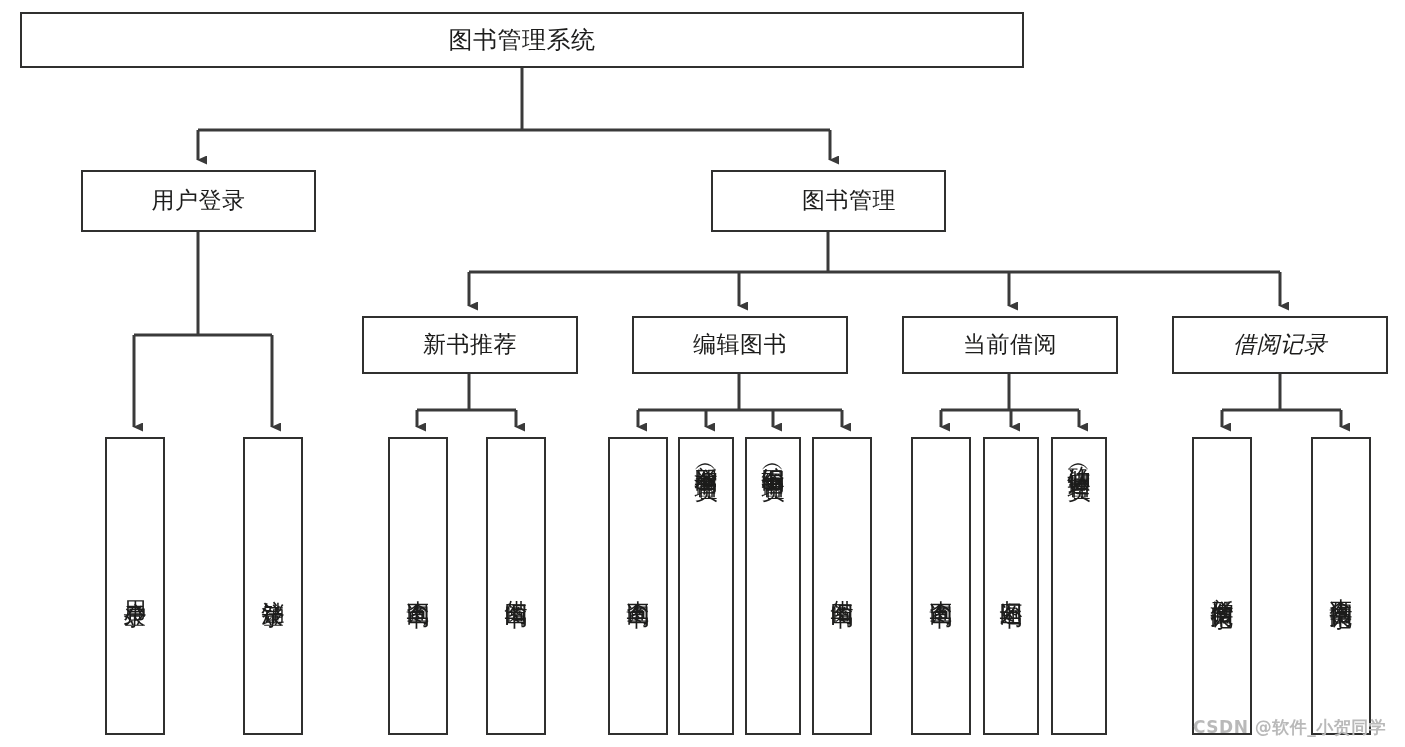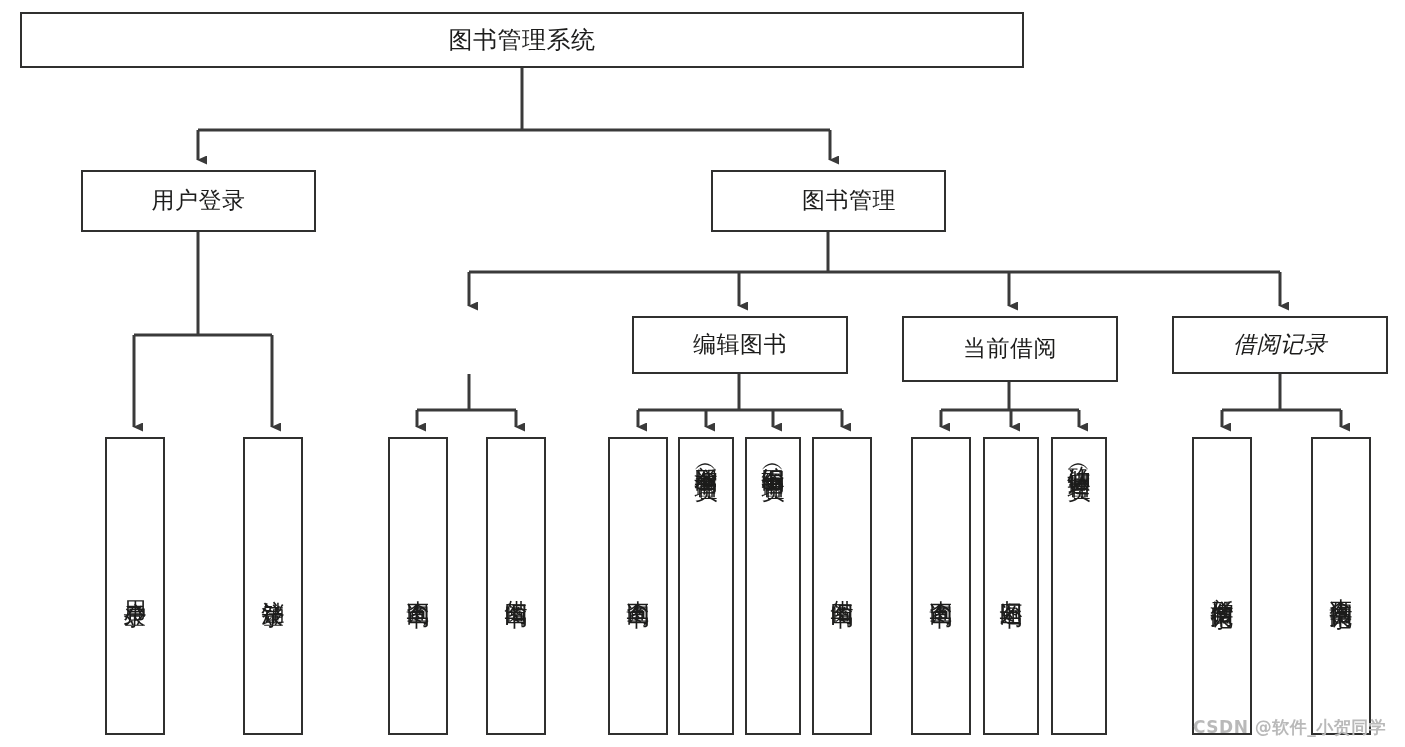--- a/index.html
+++ b/index.html
@@ -134,24 +134,27 @@
     <span class="lbl">图书管理系统</span>
   </div>
 
   <div class="node h" style="left:81px; top:170px; width:235px; height:62px;">
     <span class="lbl">用户登录</span>
   </div>
   <div class="node h" style="left:711px; top:170px; width:235px; height:62px;padding-left:41px;">
     <span class="lbl">图书管理</span>
   </div>
 
+  <div class="node h" style="left:362px; top:316px; width:216px; height:58px;">
+    <span class="lbl">新书推荐</span>
+  </div>
   <div class="node h" style="left:632px; top:316px; width:216px; height:58px;">
     <span class="lbl">编辑图书</span>
   </div>
-  <div class="node h" style="left:902px; top:316px; width:216px; height:66px;">
+  <div class="node h" style="left:902px; top:316px; width:216px; height:58px;">
     <span class="lbl">当前借阅</span>
   </div>
   <div class="node h" style="left:1172px; top:316px; width:216px; height:58px;font-style:italic;">
     <span class="lbl">借阅记录</span>
   </div>
 
   <div class="node v" style="left:105px; top:437px; width:60px; height:298px; align-items:center; padding-top:0;">
     <span class="lbl">用户登录</span>
   </div>
   <div class="node v" style="left:243px; top:437px; width:60px; height:298px; align-items:center; padding-top:0;">

